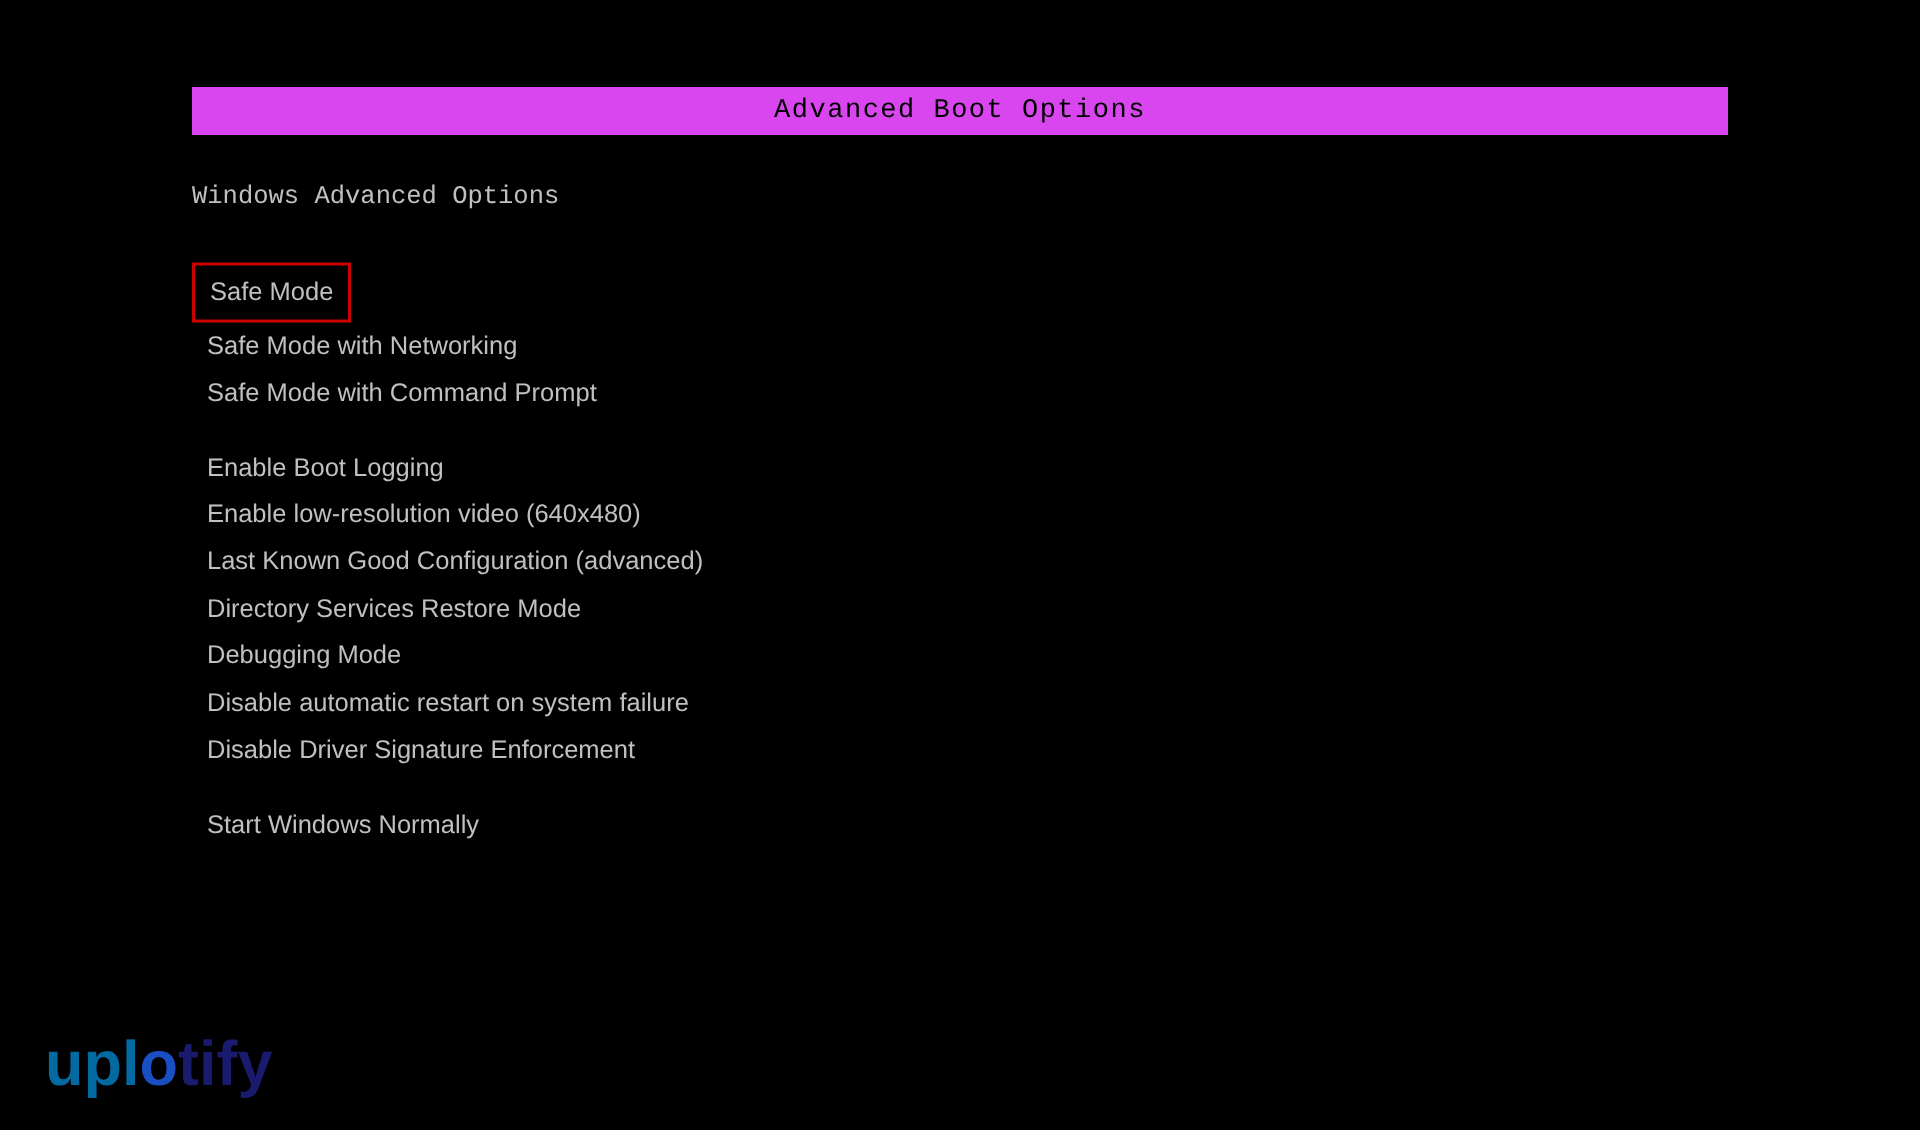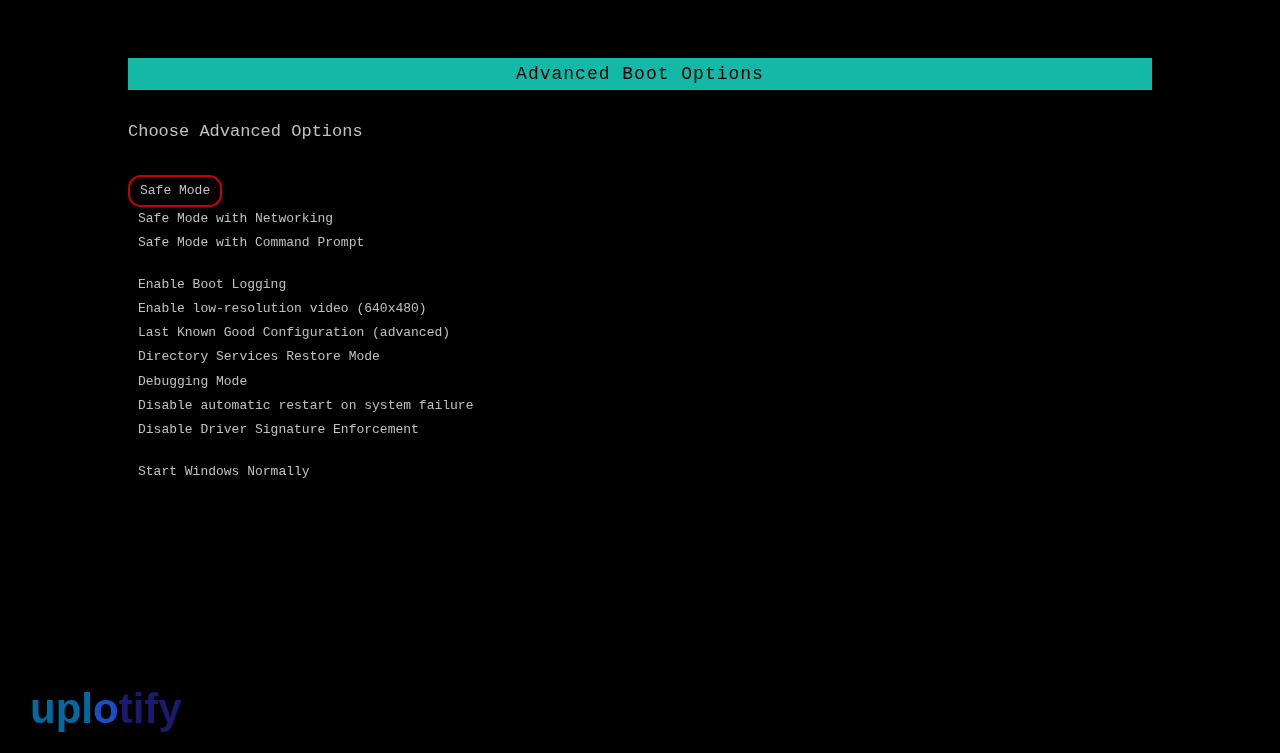--- a/index.html
+++ b/index.html
@@ -22,21 +22,21 @@
       height: 753px;
       background-color: #000000;
       position: relative;
     }
 
     .title-bar {
       position: absolute;
       top: 58px;
       left: 128px;
       right: 128px;
-      background-color: #14b8a6;
+      background-color: #d946ef;
       text-align: center;
       padding: 6px 0;
     }
 
     .title-bar span {
       color: #000000;
       font-size: 18px;
       font-family: 'Courier New', Courier, monospace;
       font-weight: normal;
       letter-spacing: 1px;
@@ -55,26 +55,25 @@
       line-height: 1.6;
       margin-bottom: 30px;
     }
 
     .menu-container {
       margin-top: 10px;
     }
 
     .menu-item {
       color: #c0c0c0;
-      font-size: 13px;
-      font-family: Liberation Mono, monospace;
+      font-size: 17px;
+      font-family: Liberation Sans, sans-serif;
       line-height: 1.85;
       padding-left: 10px;
       cursor: pointer;
-      border-radius: 13px;
     }
 
     .menu-item.selected {
       color: #c0c0c0;
       border: 2px solid #cc0000;
       padding: 2px 10px;
       display: inline-block;
     }
 
     .menu-spacer {
@@ -109,21 +108,21 @@
 <body>
 
 <div class="screen">
 
   <div class="title-bar">
     <span>Advanced Boot Options</span>
   </div>
 
   <div class="content">
     <div class="instruction-text">
-      <div>Choose Advanced Options</div>
+      <div>Windows Advanced Options</div>
     </div>
 
     <div class="menu-container">
       
     <div class="menu-item selected">Safe Mode</div><div class="menu-item">Safe Mode with Networking</div><div class="menu-item">Safe Mode with Command Prompt</div><div class="menu-spacer"></div><div class="menu-item">Enable Boot Logging</div><div class="menu-item">Enable low-resolution video (640x480)</div><div class="menu-item">Last Known Good Configuration (advanced)</div><div class="menu-item">Directory Services Restore Mode</div><div class="menu-item">Debugging Mode</div><div class="menu-item">Disable automatic restart on system failure</div><div class="menu-item">Disable Driver Signature Enforcement</div><div class="menu-spacer"></div><div class="menu-item">Start Windows Normally</div></div>
   </div>
 
   <div class="watermark">
     <span class="watermark-text">
       <span class="watermark-up">upl</span><span class="watermark-lo">o</span><span class="watermark-tify">tify</span>

